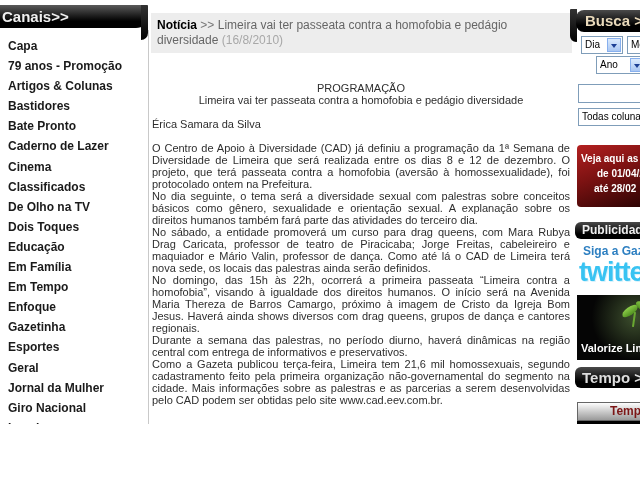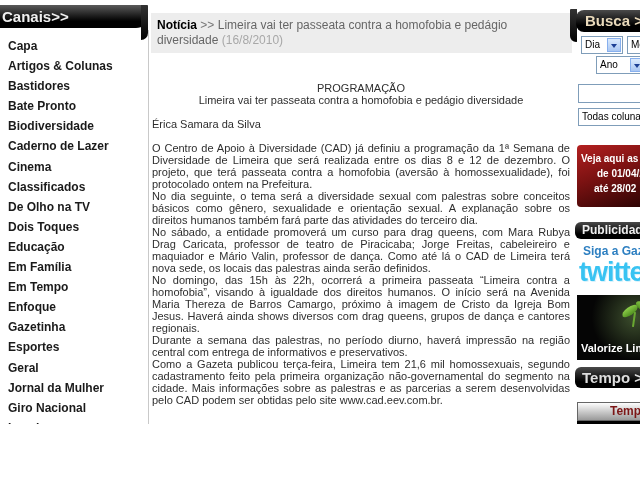--- a/index.html
+++ b/index.html
@@ -91,28 +91,28 @@
 <body>
 
 <div id="screen">
 
   <div class="canais-bar">Canais&gt;&gt;</div>
   <div class="canais-tail"></div>
   <div class="nav-list">
 
       <div class="nav-item">Capa</div>
 
+      <div class="nav-item">79 anos - Promoção</div>
 
       <div class="nav-item">Artigos &amp; Colunas</div>
 
       <div class="nav-item">Bastidores</div>
 
       <div class="nav-item">Bate Pronto</div>
 
-      <div class="nav-item">Biodiversidade</div>
 
       <div class="nav-item">Caderno de Lazer</div>
 
       <div class="nav-item">Cinema</div>
 
       <div class="nav-item">Classificados</div>
 
       <div class="nav-item">De Olho na TV</div>
 
       <div class="nav-item">Dois Toques</div>
@@ -160,21 +160,21 @@
 
           <p>O Centro de Apoio à Diversidade (CAD) já definiu a programação da 1ª Semana de Diversidade de Limeira que será realizada entre os dias 8 e 12 de dezembro. O projeto, que terá passeata contra a homofobia (aversão à homossexualidade), foi protocolado ontem na Prefeitura.</p>
 
 
           <p>No dia seguinte, o tema será a diversidade sexual com palestras sobre conceitos básicos como gênero, sexualidade e orientação sexual. A explanação sobre os direitos humanos também fará parte das atividades do terceiro dia.</p>
 
           <p>No sábado, a entidade promoverá um curso para drag queens, com Mara Rubya Drag Caricata, professor de teatro de Piracicaba; Jorge Freitas, cabeleireiro e maquiador e Mário Valin, professor de dança. Como até lá o CAD de Limeira terá nova sede, os locais das palestras ainda serão definidos.</p>
 
           <p>No domingo, das 15h às 22h, ocorrerá a primeira passeata “Limeira contra a homofobia”, visando à igualdade dos direitos humanos. O início será na Avenida Maria Thereza de Barros Camargo, próximo à imagem de Cristo da Igreja Bom Jesus. Haverá ainda shows diversos com drag queens, grupos de dança e cantores regionais.</p>
 
-          <p>Durante a semana das palestras, no período diurno, haverá impressão na região central com entrega de informativos e preservativos.</p>
+          <p>Durante a semana das palestras, no período diurno, haverá dinâmicas na região central com entrega de informativos e preservativos.</p>
 
           <p>Como a Gazeta publicou terça-feira, Limeira tem 21,6 mil homossexuais, segundo cadastramento feito pela primeira organização não-governamental do segmento na cidade. Mais informações sobre as palestras e as parcerias a serem desenvolvidas pelo CAD podem ser obtidas pelo site www.cad.eev.com.br.</p>
         </div>
     </div>
 
     <div class="print-link">[Versão para impressão]</div>
   </div>
 
   <div class="right">
     <div class="busca-tail"></div>

